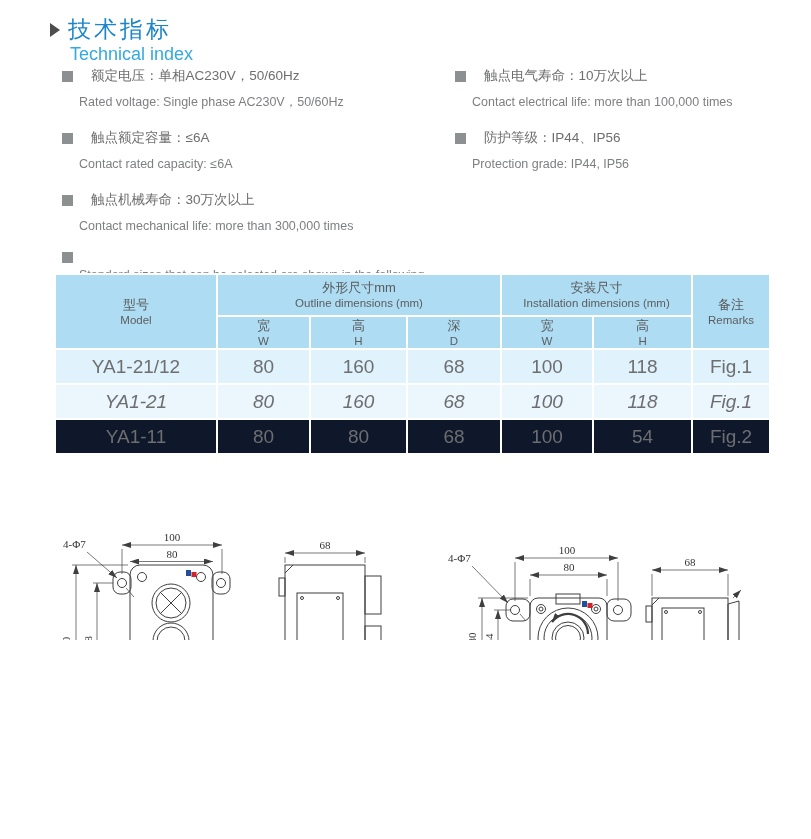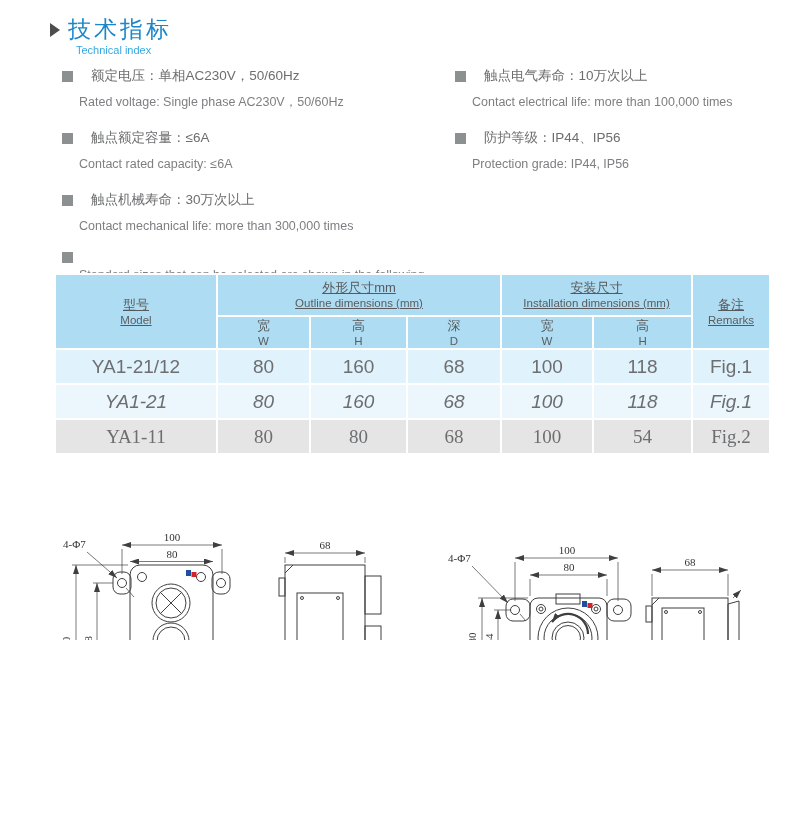--- a/index.html
+++ b/index.html
@@ -4,44 +4,44 @@
 <style>
   * { margin:0; padding:0; box-sizing:border-box; }
   html,body { background:#ffffff; }
   body { font-family:"Liberation Sans", sans-serif; }
   .page { position:relative; width:811px; height:640px; background:#fff; overflow:hidden; }
 
   
   .title-row { position:absolute; left:50px; top:14px; display:flex; align-items:center; }
   .tri { width:0; height:0; border-left:10px solid #4d4d4f; border-top:7px solid transparent; border-bottom:7px solid transparent; margin-right:8px; }
   .title-zh { font-size:23px; color:#1b86c9; letter-spacing:3px; font-weight:500; }
-  .title-en { position:absolute; left:76px; top:44px; font-size:11px; color:#35a9e2; }
+  .title-en { position:absolute; left:70px; top:44px; font-size:18px; color:#35a9e2; }
 
   
   .spec-col { position:absolute; top:66px; }
   .spec-col.left  { left:62px;  width:390px; }
   .spec-col.right { left:455px; width:356px; }
   .spec-item { margin-bottom:15px; }
   .spec-zh { font-size:13.5px; color:#6d6e70; line-height:20px; display:flex; align-items:center;gap:12px; }
   .bullet { display:inline-block; width:11px; height:11px; background:#8d9091; margin-right:6px; flex:0 0 auto; }
   .spec-en { font-size:12.5px; color:#7d7f82; line-height:17px; margin:8px 0 17px 17px; }
   .spec-item.tight .spec-en { margin-top:4px; }
 
   
   table.size-table { position:absolute; left:54px; top:273px; width:715px; border-collapse:collapse; table-layout:fixed; }
   table.size-table th, table.size-table td { border:2px solid #ffffff; text-align:center; vertical-align:middle; }
   table.size-table thead th { background:#aeddf3; color:#58595b; font-weight:normal; }
-  .hrow1 th { height:42px;text-decoration:underline; }
+  .hrow1 th { height:42px; }
   .hrow2 th { height:33px; }
   th .zh { font-size:13px; line-height:16px; }
   th .en { font-size:11.5px; line-height:14px; color:#5b5c5e; }
   table.size-table tbody td { height:35px; font-size:19px; color:#6d6e70; }
   tr.r1 td { background:#e0f2fb; }
   tr.r2 td { background:#ebf7fd;font-style:italic; }
-  tr.r3 td { background:#e5e5e5;font-family:Liberation Serif, serif; }
+  tr.r3 td { background:#0f172a; }
 
   
   svg.fig { position:absolute; }
   #fig1 { left:55px; top:508px; }
   #fig2 { left:430px; top:508px; }
   .draw { stroke:#3f3f3f; stroke-width:1; fill:none; }
   .thin { stroke:#3f3f3f; stroke-width:0.7; fill:none; }
   .dimtext { font-family:"Liberation Serif", serif; font-size:11px; fill:#333; }
   .figlabel { font-family:"Liberation Sans", sans-serif; font-size:13.5px; fill:#6d6e70; }
   .arrowpath { stroke:#3f3f3f; stroke-width:2.2; fill:none; }

